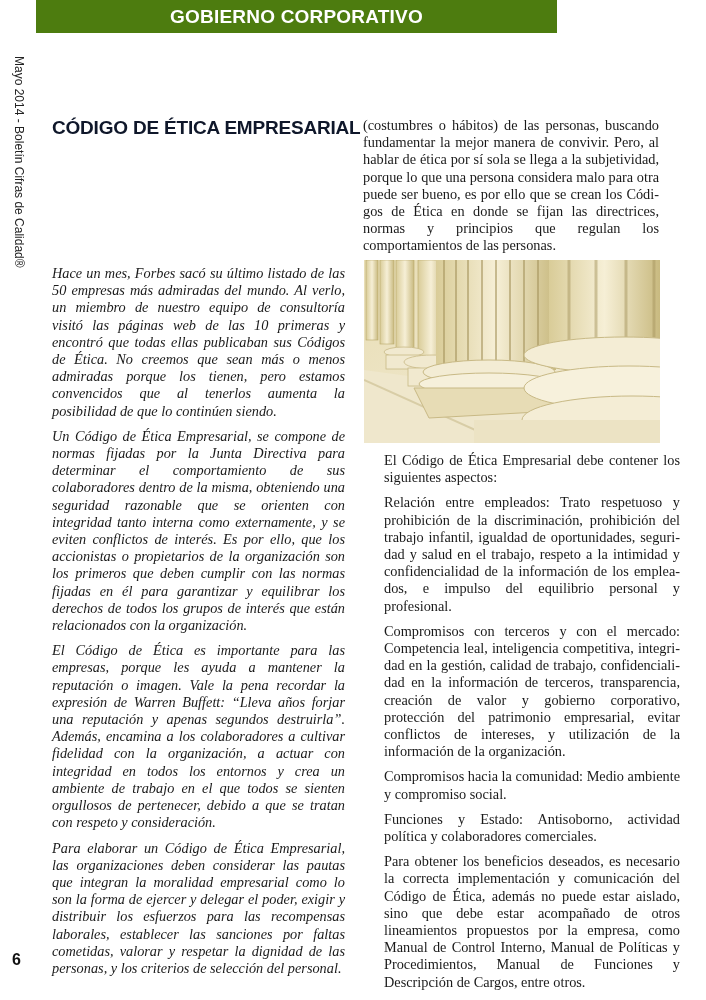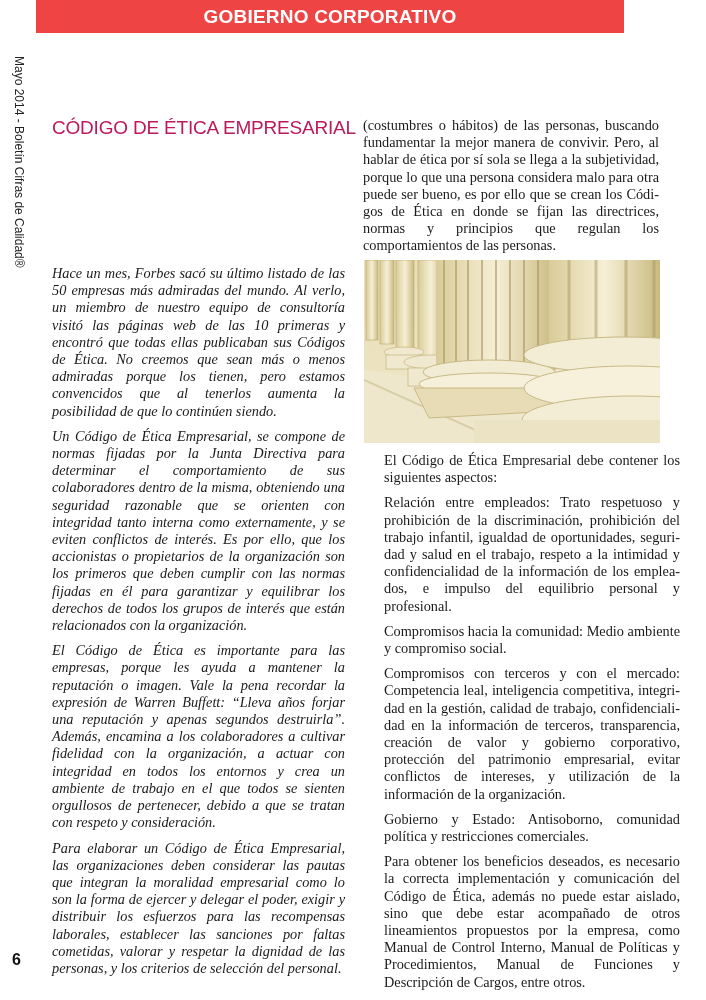--- a/index.html
+++ b/index.html
@@ -1,34 +1,34 @@
 <!DOCTYPE html>
 <html><head>
 <meta charset="utf-8">
 <style>
   html, body { margin: 0; padding: 0; background: #ffffff; }
   body { width: 706px; height: 1000px; position: relative; overflow: hidden;
          font-family: "Liberation Serif", serif; color: #1a1a1a; }
 
-  .banner { position: absolute; left: 36px; top: 0; width: 588px; height: 33px;
-            background: #ef4444; color: #ffffff; text-align: center; }
+  .banner { position: absolute; left: 36px; top: 0; width: 521px; height: 33px;
+            background: #4d7c0f; color: #ffffff; text-align: center; }
   .banner-title { font-family: "Liberation Sans", sans-serif; font-weight: bold;
                   font-size: 19px; line-height: 33px; letter-spacing: 0.2px; }
 
   .side-label { position: absolute; left: 6px; top: 56px; width: 20px; height: 230px; }
   .side-label span { position: absolute; left: 20px; top: 0; transform-origin: 0 0;
                      transform: rotate(90deg); white-space: nowrap;
                      font-family: "Liberation Sans", sans-serif; font-size: 12px; color: #222; }
 
   .page-number { position: absolute; left: 12px; top: 951px; font-family: "Liberation Sans", sans-serif;
                  font-weight: bold; font-size: 16px; color: #111; }
 
   .article-title { position: absolute; left: 52px; top: 117px; margin: 0;
-                   font-family: "Liberation Sans", sans-serif; font-weight: normal;
-                   font-size: 19px; letter-spacing: -0.2px; color: #be185d; }
+                   font-family: "Liberation Sans", sans-serif; font-weight: bold;
+                   font-size: 19px; letter-spacing: -0.2px; color: #0f172a; }
 
   .col { position: absolute; font-size: 14.3px; line-height: 17.2px; text-align: justify; hyphens: manual; }
   .col p { margin: 0 0 8px 0; }
   .col-left { left: 52px; top: 265px; width: 293px; font-style: italic; }
   .col-right { left: 363px; top: 117px; width: 296px; }
   .col-right2 { left: 384px; top: 452px; width: 296px; }
   .last-line { text-align-last: justify; }
   b { font-weight: normal; }
 
   .photo { position: absolute; left: 364px; top: 260px; width: 296px; height: 183px; overflow: hidden;
@@ -119,22 +119,22 @@
     <rect x="110" y="160" width="186" height="23" fill="#ece3c4"></rect>
   </svg>
 </div>
 
 <div class="col col-right2">
   <p>El Código de Ética Empresarial debe contener los siguientes aspectos:</p>
   <p>
     <b>Relación entre empleados:</b><span> Trato respetuoso y prohibición de la discriminación, prohibición del trabajo infantil, igualdad de oportunidades, seguri­dad y salud en el trabajo, respeto a la intimidad y confidencialidad de la información de los emplea­dos, e impulso del equilibrio personal y profesional.</span>
   </p>
   <p>
+    <b>Compromisos con terceros y con el mercado:</b><span> Competencia leal, inteligencia competitiva, integri­dad en la gestión, calidad de trabajo, confidenciali­dad en la información de terceros, transparencia, creación de valor y gobierno corporativo, protección del patrimonio empresarial, evitar conflictos de intereses, y utilización de la información de la organización.</span>
+  </p>
+  <p>
     <b>Compromisos hacia la comunidad:</b><span> Medio ambiente y compromiso social.</span>
   </p>
   <p>
-    <b>Compromisos con terceros y con el mercado:</b><span> Competencia leal, inteligencia competitiva, integri­dad en la gestión, calidad de trabajo, confidenciali­dad en la información de terceros, transparencia, creación de valor y gobierno corporativo, protección del patrimonio empresarial, evitar conflictos de intereses, y utilización de la información de la organización.</span>
-  </p>
-  <p>
-    <b>Gobierno y Estado:</b><span> Antisoborno, comunidad política y restricciones comerciales.</span>
+    <b>Funciones y Estado:</b><span> Antisoborno, actividad política y colaboradores comerciales.</span>
   </p>
   <p>Para obtener los beneficios deseados, es necesario la correcta implementación y comunicación del Código de Ética, además no puede estar aislado, sino que debe estar acompañado de otros lineamien­tos propuestos por la empresa, como Manual de Control Interno, Manual de Políticas y Procedimien­tos, Manual de Funciones y Descripción de Cargos, entre otros.</p>
 </div>
 
 </body></html>

